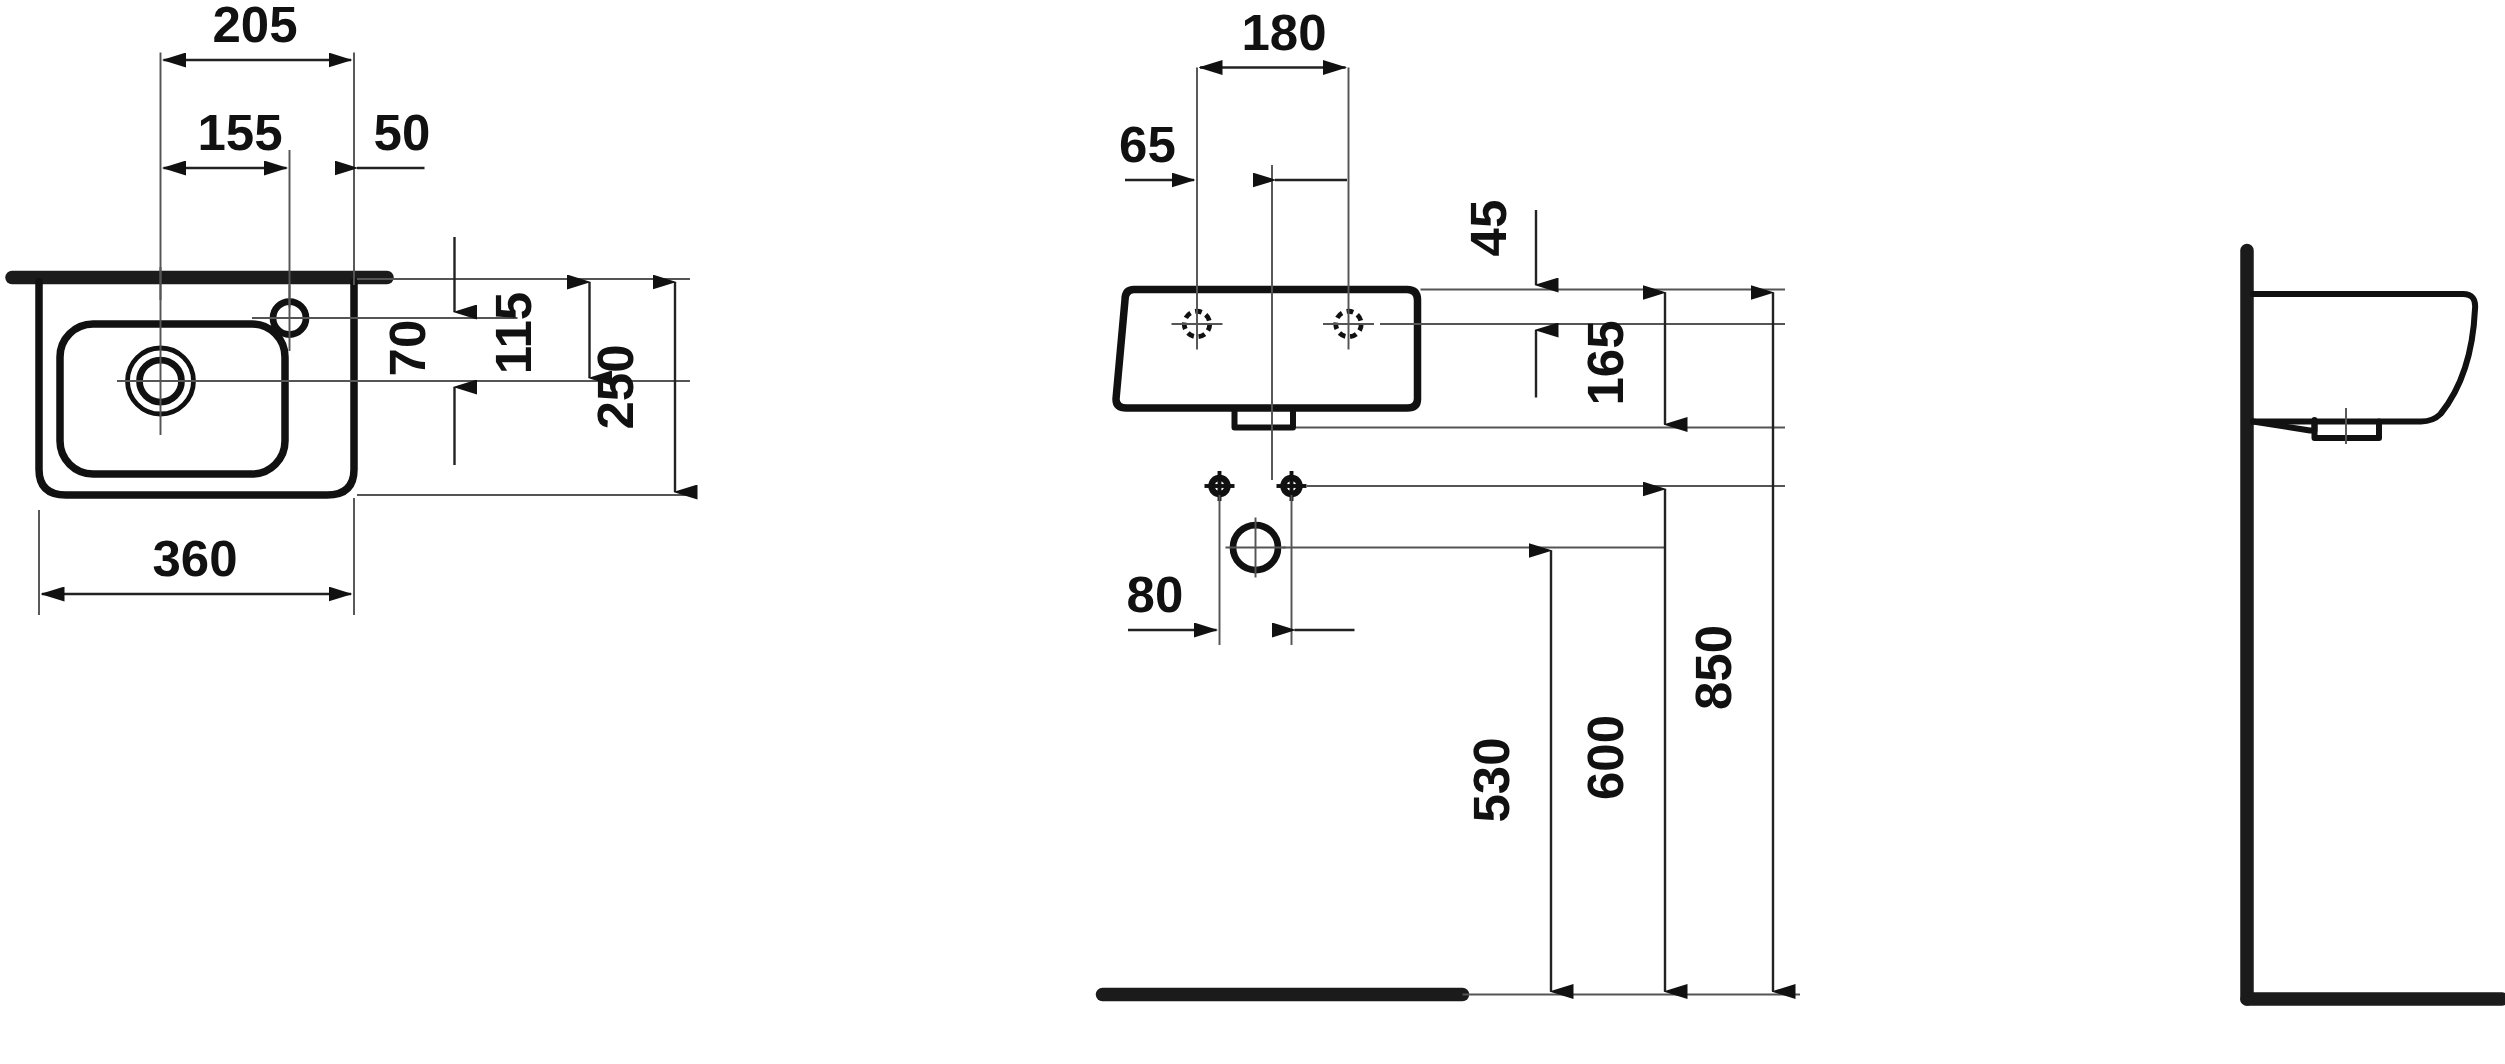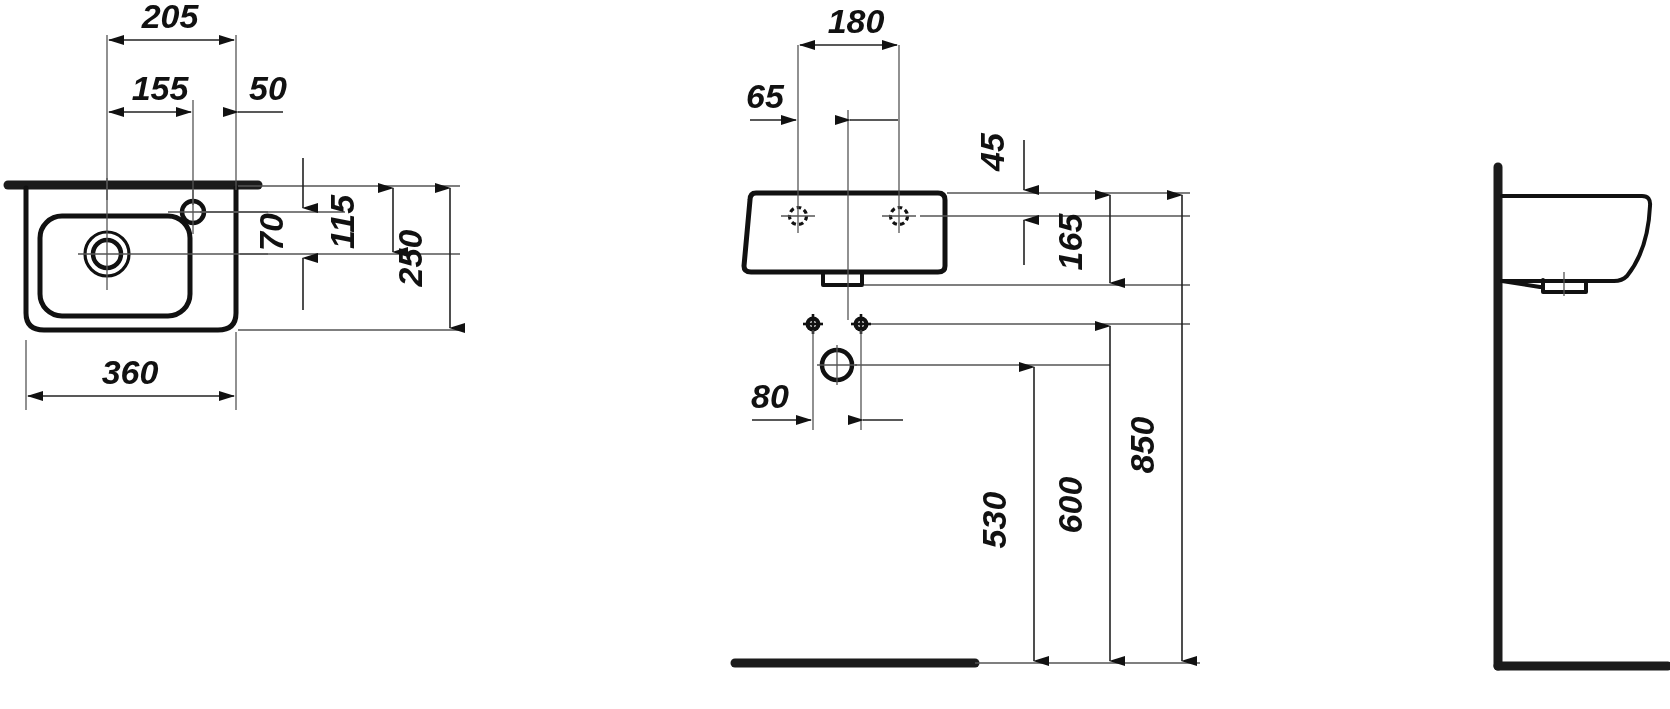--- a/index.html
+++ b/index.html
@@ -14,21 +14,20 @@
     font-family: "Liberation Sans", sans-serif;
     overflow: hidden;
     position: relative;
   }
   #drawing-root {
     position: absolute;
     left: 0;
     top: 0;
     width: 1670px;
     height: 709px;
-    font-style: italic;
   }
   svg#tech-drawing {
     display: block;
     width: 1670px;
     height: 709px;
     background: #ffffff;
   }
   .dim-text {
     font-family: "Liberation Sans", sans-serif;
     font-weight: bold;

